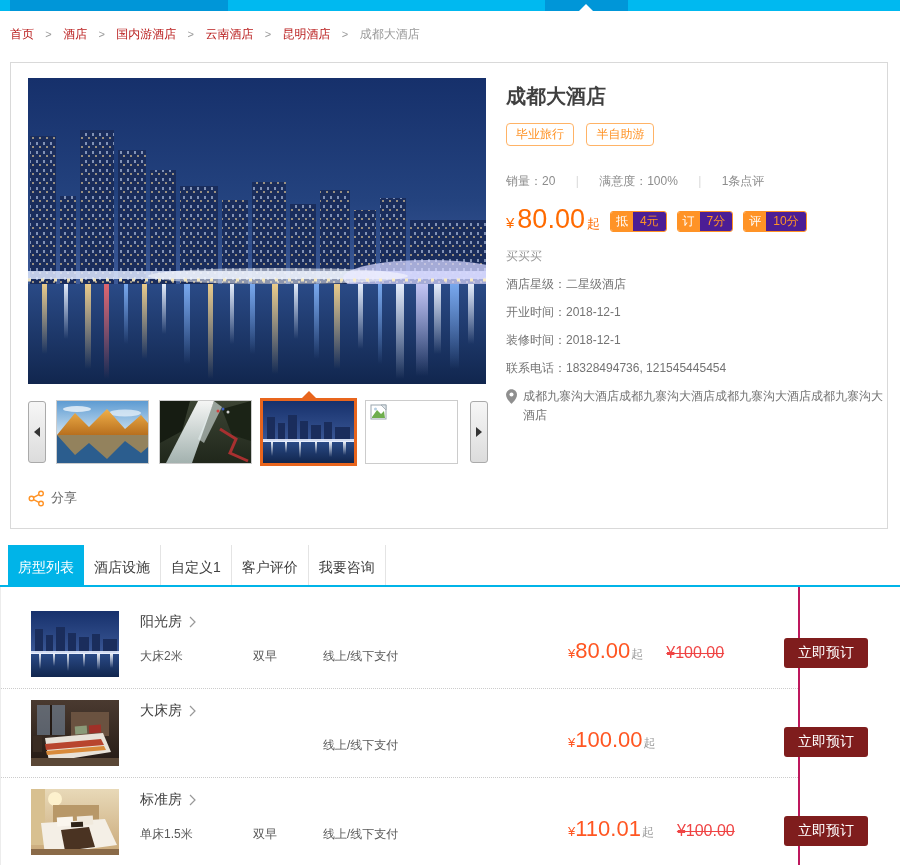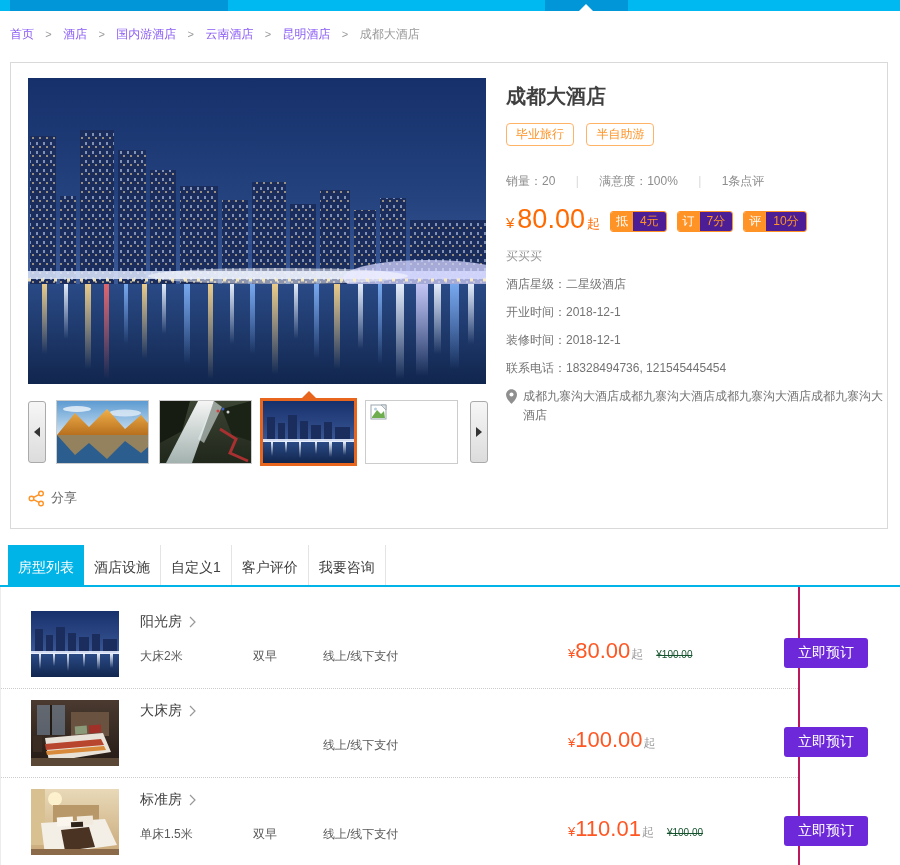--- a/index.html
+++ b/index.html
@@ -11,21 +11,21 @@
   .topbar{position:absolute;top:0;left:0;width:900px;height:11px;background:#00b9f0;}
   .topbar-seg{position:absolute;top:0;height:11px;background:#0096d8;}
   .topbar-seg.seg1{left:10px;width:218px;}
   .topbar-seg.seg2{left:545px;width:83px;}
   .notch{position:absolute;left:34px;bottom:0;width:0;height:0;
          border-left:7px solid transparent;border-right:7px solid transparent;
          border-bottom:7px solid #fff;}
 
   
   .breadcrumb{position:absolute;top:26px;left:10px;font-size:12px;color:#595959;}
-  .breadcrumb a{color:#8b5cf6;text-decoration:none;cursor:pointer;}
+  .breadcrumb a{color:#b91c1c;text-decoration:none;cursor:pointer;}
   .breadcrumb .sep{color:#9a9a9a;margin:0 8px;font-size:11px;}
   .breadcrumb .current{color:#9a9a9a;}
 
   
   .hotel-card{position:absolute;top:62px;left:10px;width:878px;height:467px;
               border:1px solid #d9d9d9;background:#fff;box-sizing:border-box;}
   .main-photo{position:absolute;left:17px;top:15px;width:458px;height:306px;overflow:hidden;}
   .main-photo svg{display:block;}
 
   .info{position:absolute;left:495px;top:14px;width:382px;}
@@ -90,22 +90,22 @@
   .room-main{margin-left:21px;width:428px;flex:none;}
   .room-name-line{display:flex;align-items:center;font-size:14px;color:#404040;cursor:pointer;margin-top:2px;}
   .room-name-line svg{margin-left:7px;}
   .room-specs{display:flex;margin-top:17px;font-size:12px;color:#595959;align-items:center;}
   .spec-bed{width:113px;flex:none;}
   .spec-bf{width:70px;flex:none;}
   .room-price{display:flex;align-items:baseline;margin-top:27px;width:216px;flex:none;}
   .r-cur{font-size:13px;color:#ff5622;}
   .r-amt{font-size:22px;color:#ff5622;}
   .r-suf{font-size:12px;color:#999;margin-left:1px;}
-  .r-old{font-size:10px;color:#14532d;text-decoration:line-through;margin-left:13px;}
-  .book-btn{margin-top:27px;width:84px;height:30px;background:#6d28d9;border:none;border-radius:3px;
+  .r-old{font-size:16px;color:#ef4444;text-decoration:line-through;margin-left:23px;}
+  .book-btn{margin-top:27px;width:84px;height:30px;background:#7f1d1d;border:none;border-radius:3px;
             color:#fff;font-size:14px;cursor:pointer;flex:none;
             font-family:"Liberation Sans","DejaVu Sans",sans-serif;}
 </style>
 </head>
 <body>
 
 <div class="page">
 
   <div class="topbar">
     <div class="topbar-seg seg1"></div>

